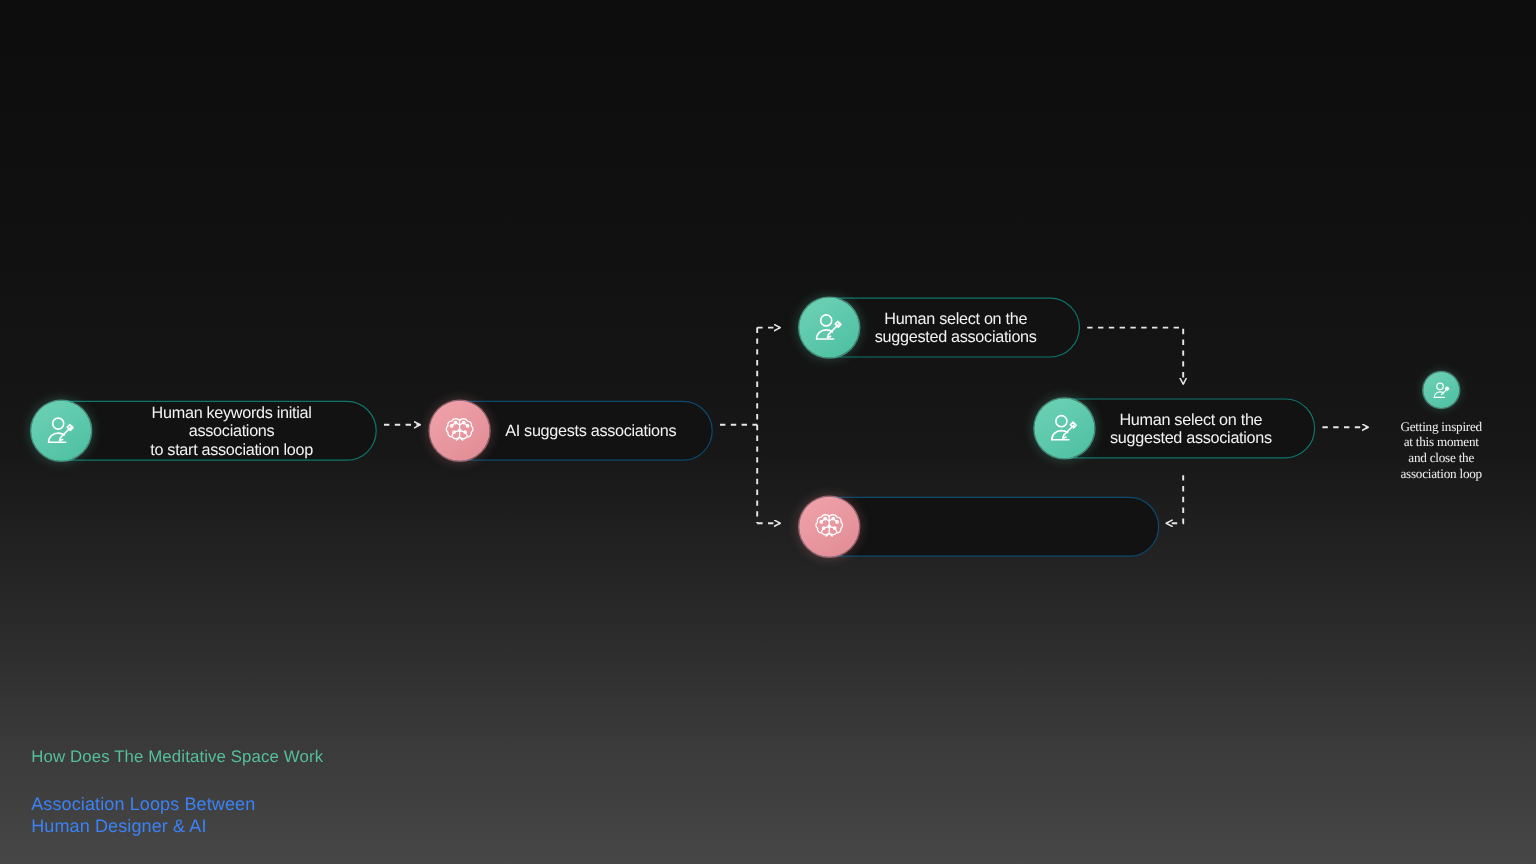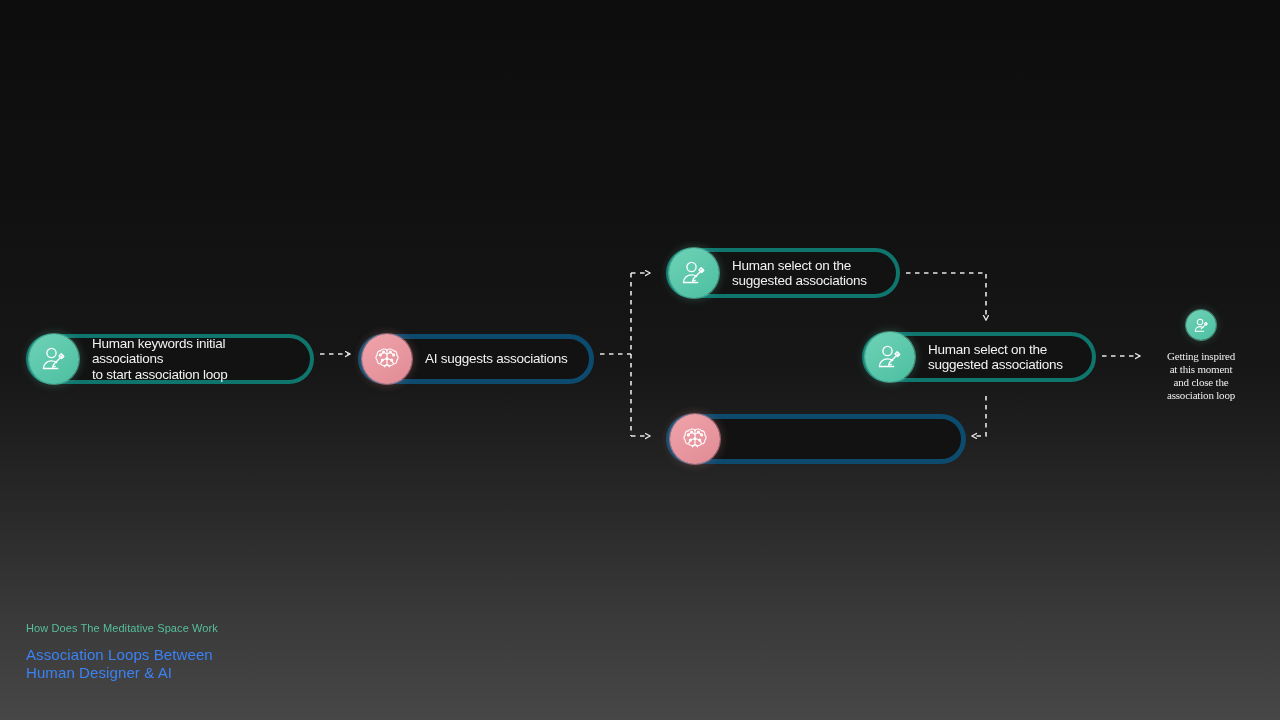--- a/index.html
+++ b/index.html
@@ -28,22 +28,22 @@
   
   .node {
     position: absolute;
     display: flex;
     align-items: center;
     height: 50px;
     border-radius: 25px;
     background: #121212;
     padding-right: 16px;
   }
-  .node.teal { border: 4px solid #0f766e; }
-  .node.pink { border: 5px solid #0c4a6e; }
+  .node.teal { border: 1px solid #0f766e; text-align: center; }
+  .node.pink { border: 1px solid #0c4a6e; }
 
   .badge {
     position: absolute;
     left: -1px;
     top: 50%;
     transform: translateY(-50%);
     width: 50px; height: 50px;
     border-radius: 50%;
     display: flex; align-items: center; justify-content: center;
     flex: none;
@@ -95,23 +95,23 @@
     line-height: 13px;
     text-align: center;
     letter-spacing: -0.2px;
     white-space: pre-line;
   }
 
   
   #caption { position: absolute; left: 26px; top: 622px; }
   #caption .eyebrow {
     color: #56bf9c;
-    font-size: 11px;
+    font-size: 14px;
     letter-spacing: 0.1px;
-    margin-bottom: 12px;
+    margin-bottom: 24px;
   }
   #caption .headline {
     color: #3b82f6;
     font-size: 15px;
     line-height: 17.5px;
     letter-spacing: 0.1px;
     white-space: pre-line;
   }
 </style>
 </head>

